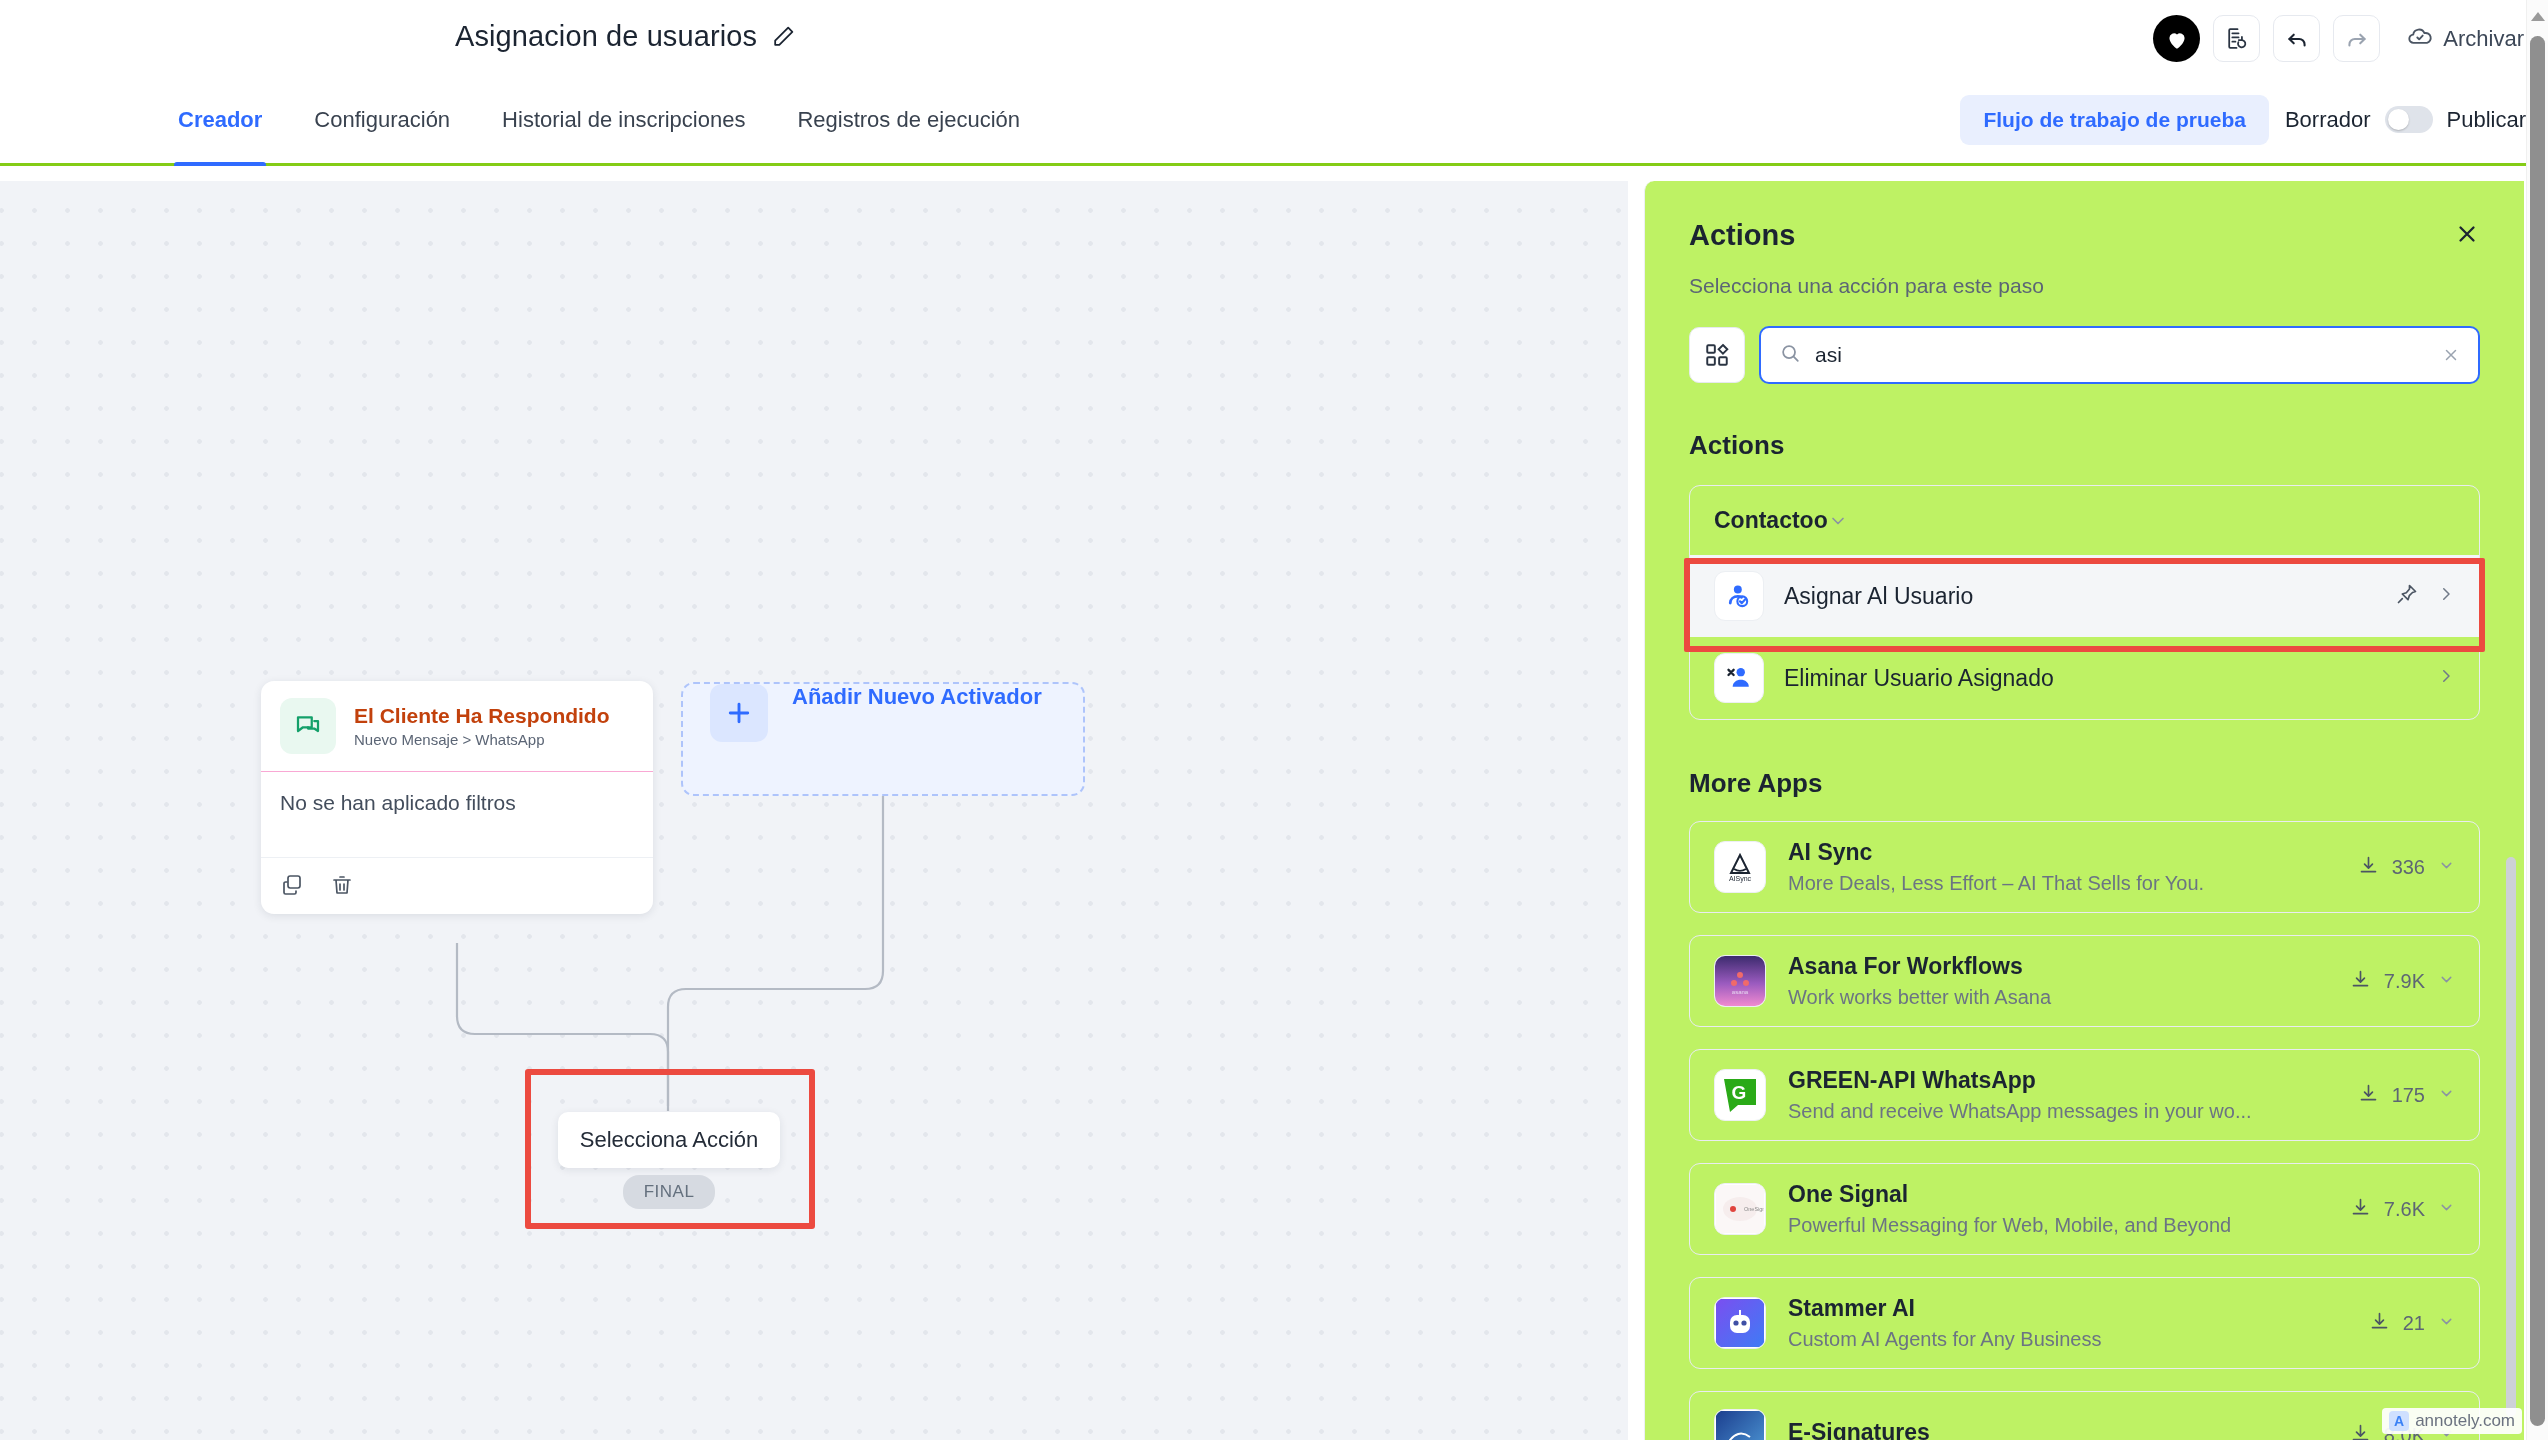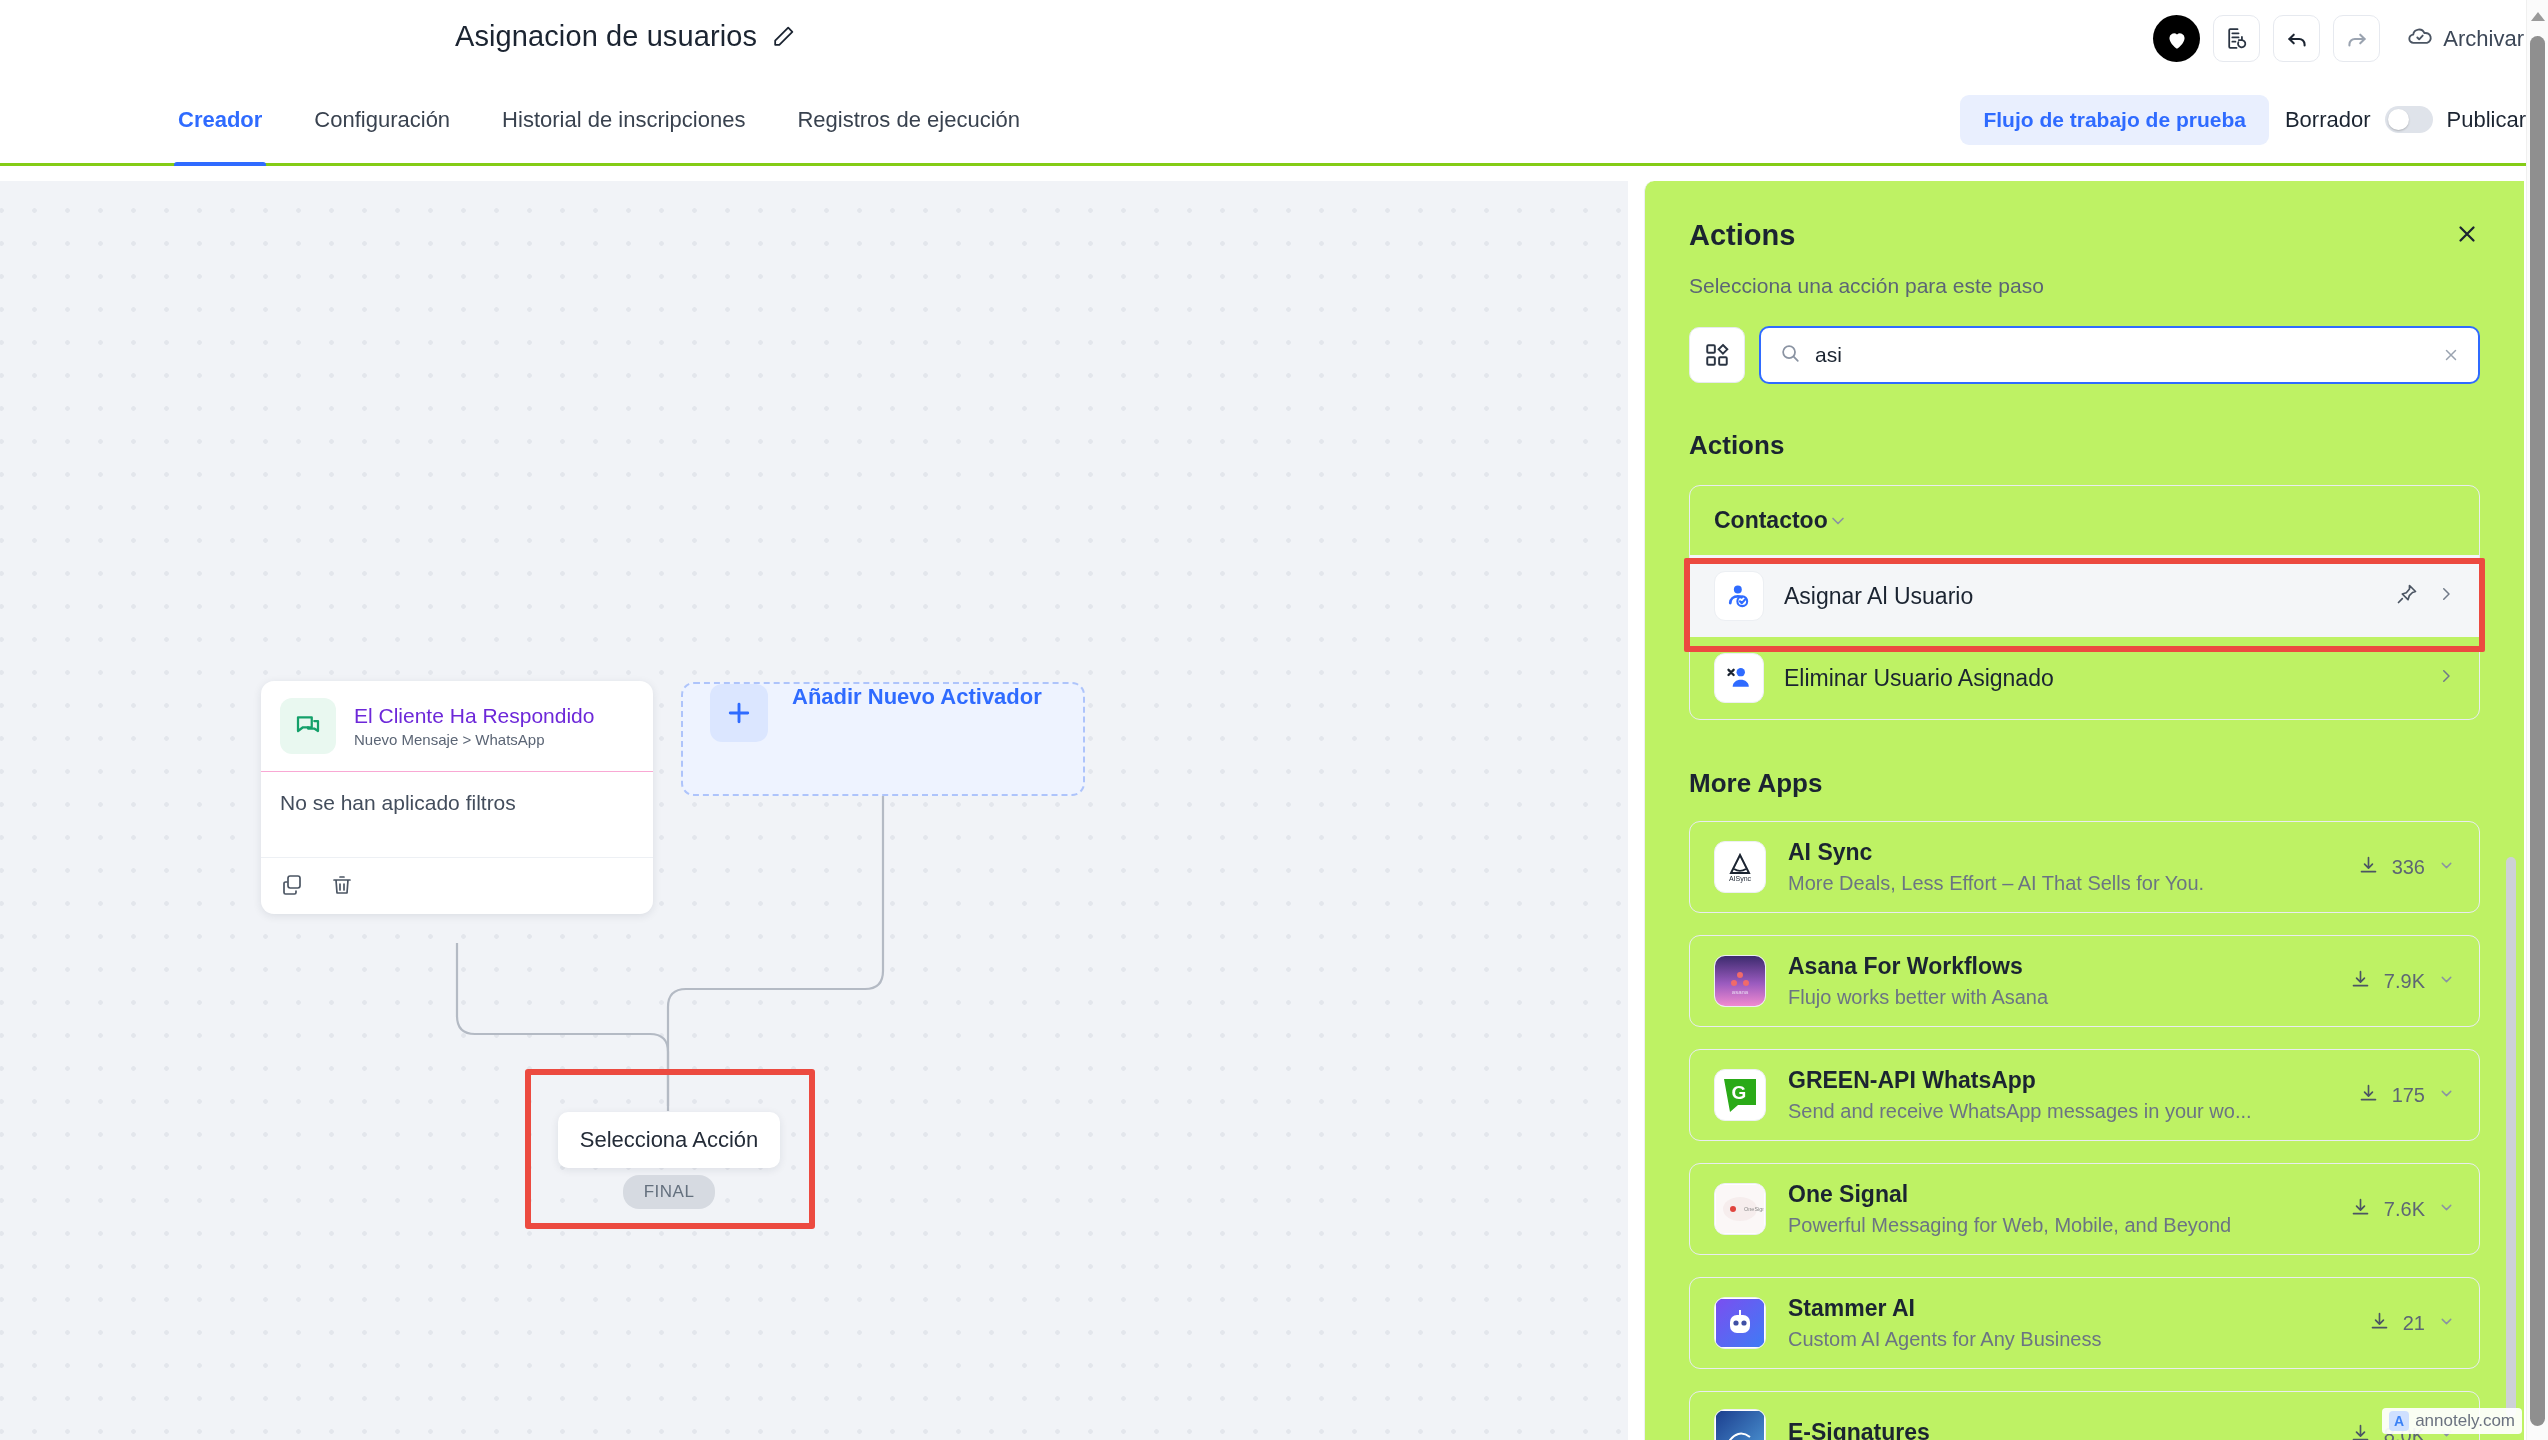--- a/index.html
+++ b/index.html
@@ -91,21 +91,21 @@
     position: absolute; left: 261px; top: 500px; width: 392px;
     background: #fff; border-radius: 13px;
     box-shadow: 0 2px 9px rgba(26,37,56,.10); overflow: hidden;
   }
   .nt-head { display: flex; align-items: center; gap: 18px; padding: 17px 19px 17px 19px; }
   .nt-ic {
     width: 56px; height: 56px; border-radius: 12px; background: #e9f8f0;
     display: flex; align-items: center; justify-content: center; flex: none;
   }
   .nt-txt { display: flex; flex-direction: column; gap: 3px; }
-  .nt-title { font-size: 21px; font-weight: 400; color: #6d28d9; }
+  .nt-title { font-size: 21px; font-weight: 700; color: #c2410c; }
   .nt-sub { font-size: 15px; color: #5b6575; }
   .nt-body {
     border-top: 1px solid #f9a8d4; padding: 19px 19px 42px 19px;
     font-size: 21px; color: #434d5c;
   }
   .nt-foot {
     border-top: 1px solid #edf0f4; padding: 15px 19px 17px 19px;
     display: flex; align-items: center; gap: 26px;
   }
   .nt-foot svg { cursor: pointer; display: block; }
@@ -519,21 +519,21 @@
               </defs>
             <rect width="50" height="50" fill="url(#asg)"></rect>
             <circle cx="25" cy="19" r="3" fill="#f06a6a"></circle>
             <circle cx="19" cy="27" r="3" fill="#f06a6a"></circle>
             <circle cx="31" cy="27" r="3" fill="#f06a6a"></circle>
             <text x="25" y="38" font-size="6" text-anchor="middle" fill="#e8d8f2" font-family="Liberation Sans, sans-serif">asana</text>
           </svg>
         </div>
         <div class="app-txt">
           <span class="app-name">Asana For Workflows</span>
-          <span class="app-desc">Flujo works better with Asana</span>
+          <span class="app-desc">Work works better with Asana</span>
         </div>
         <div class="app-right">
           <span>
             <svg width="21" height="21" viewBox="0 0 24 24" fill="none" stroke="#4b5563" stroke-width="1.9" stroke-linecap="round" stroke-linejoin="round">
                 <path d="M12 3v11M7.5 10.5L12 15l4.5-4.5M4 19h16"></path>
               </svg>
           </span>
           <span class="dl-count">7.9K</span>
           <span>
             <svg width="17" height="17" viewBox="0 0 24 24" fill="none" stroke="#8a93a2" stroke-width="2" stroke-linecap="round" stroke-linejoin="round">

